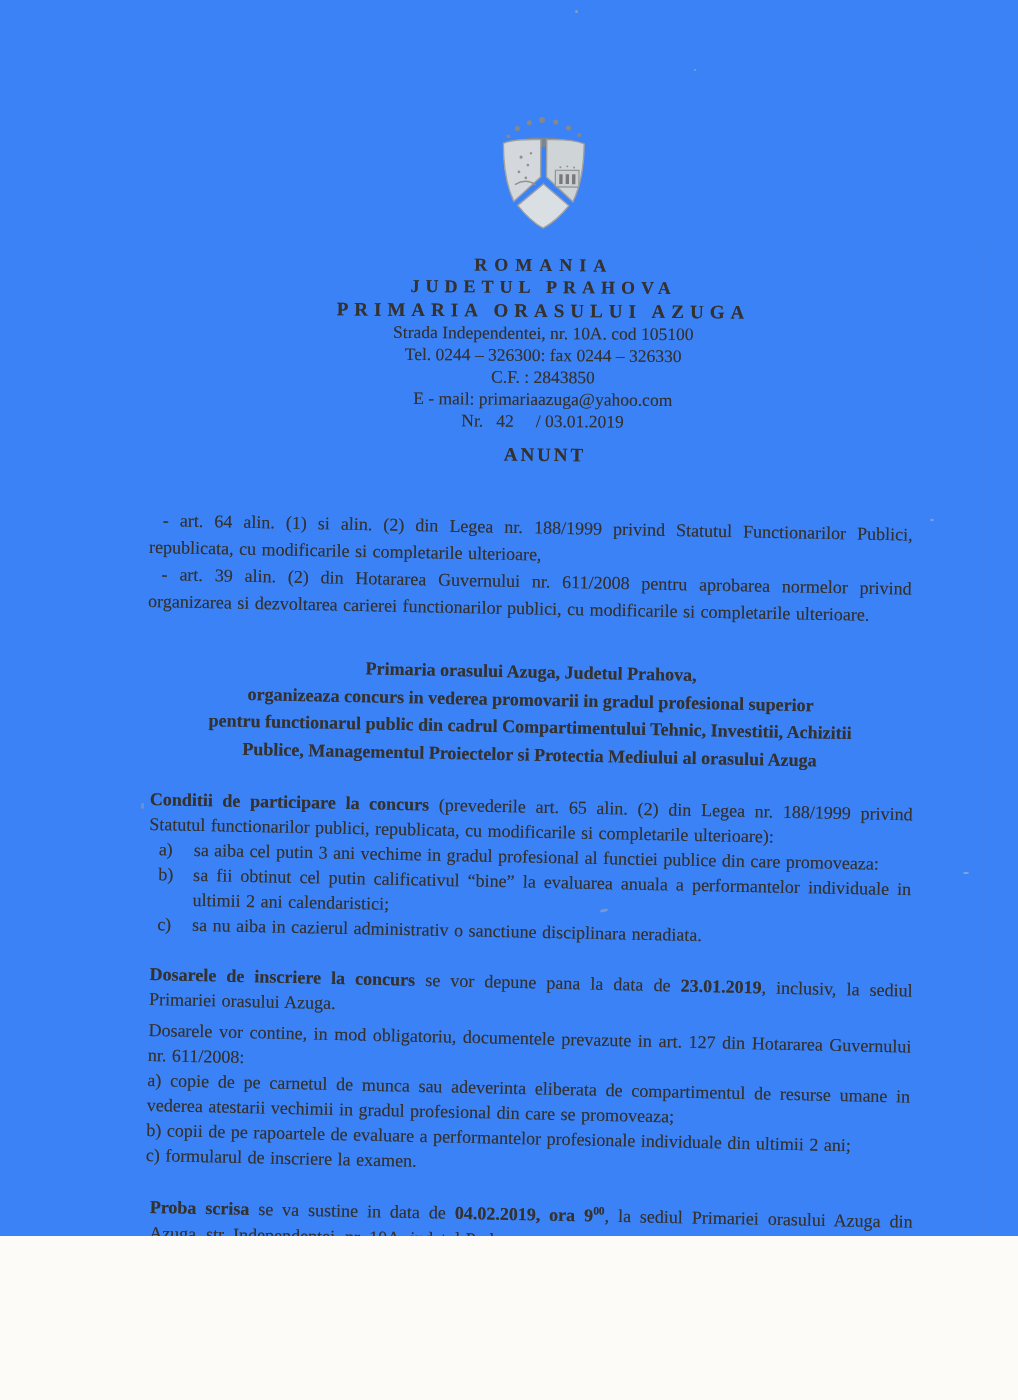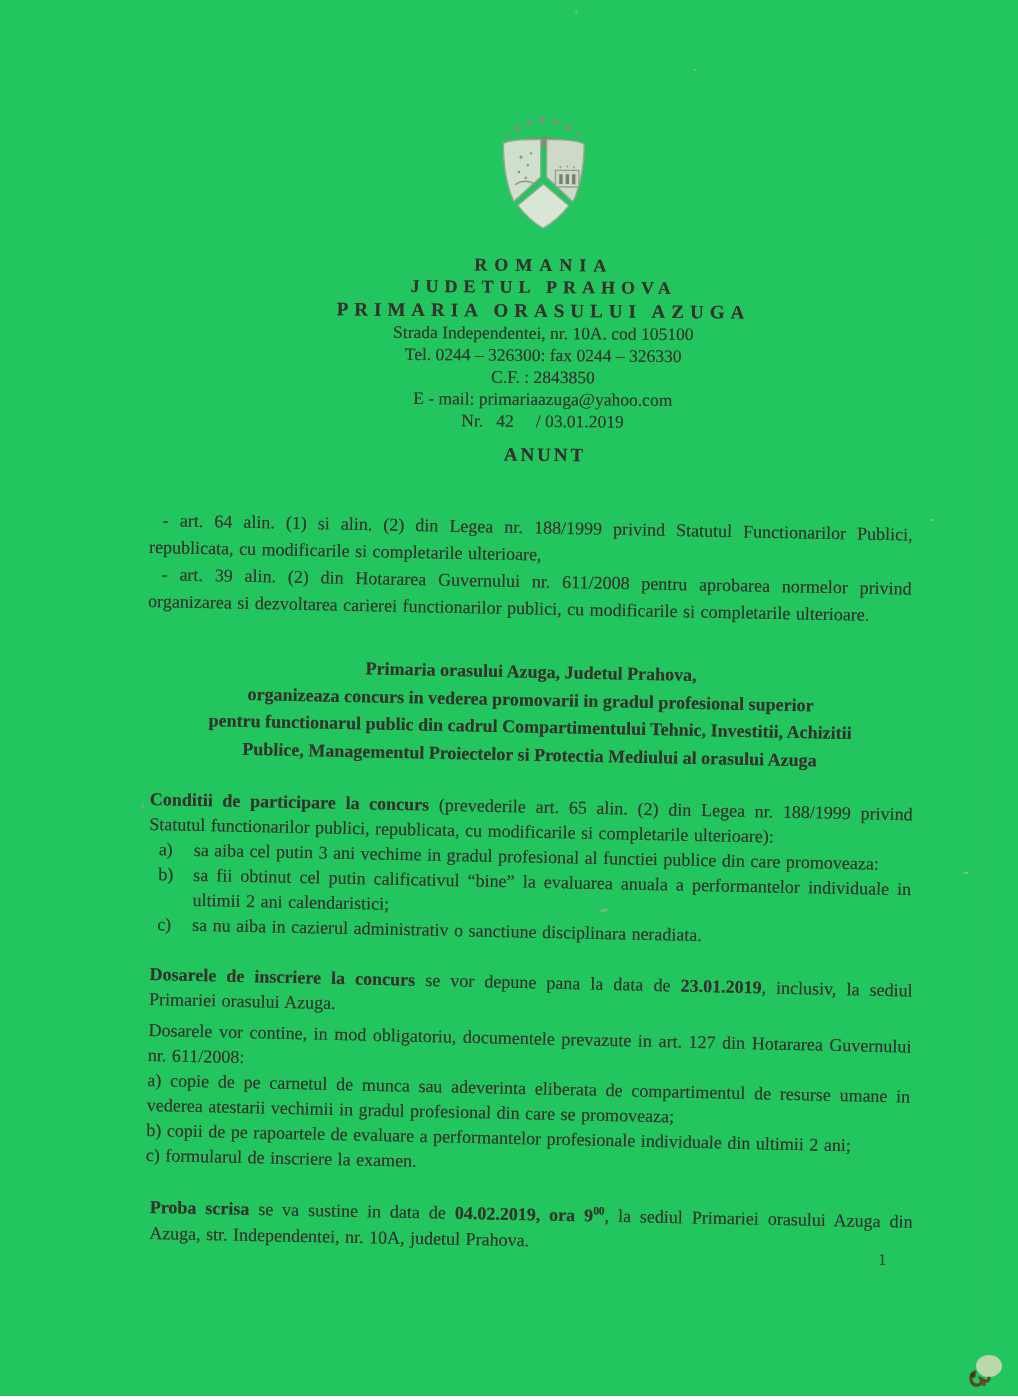--- a/index.html
+++ b/index.html
@@ -1,19 +1,19 @@
 <!DOCTYPE html>
 <html><head>
 <meta charset="utf-8">
 <style>
   html,body{margin:0;padding:0;background:#fcfbf8;}
   .page{
     position:relative;
-    width:1018px;height:1396px;
-    background:#22c55e;
+    width:1018px;height:1236px;
+    background:#3b82f6;
     overflow:hidden;
     font-family:"Liberation Serif", serif;
     color:#35312c;
   }
   .page *{box-sizing:border-box;}
   
   .letterhead{
     position:absolute;top:116px;left:72px;right:0;
     text-align:center;
     transform:rotate(0.45deg);

